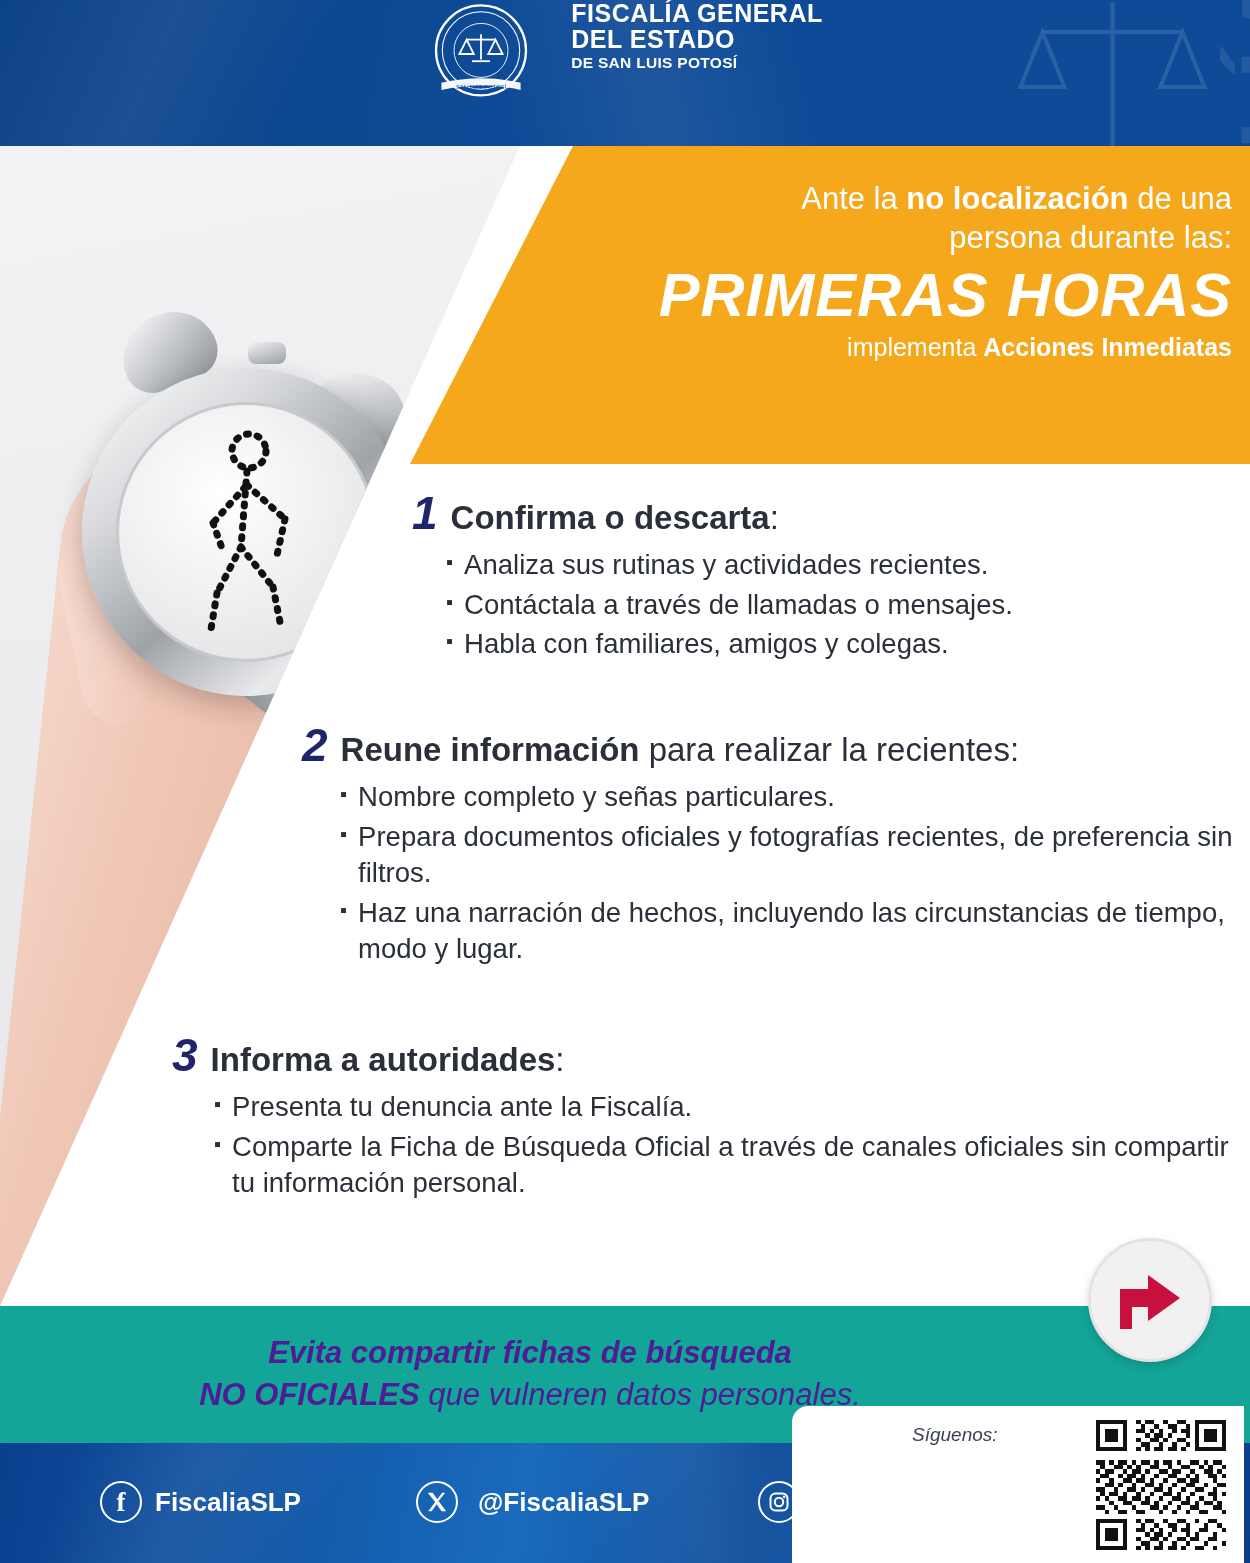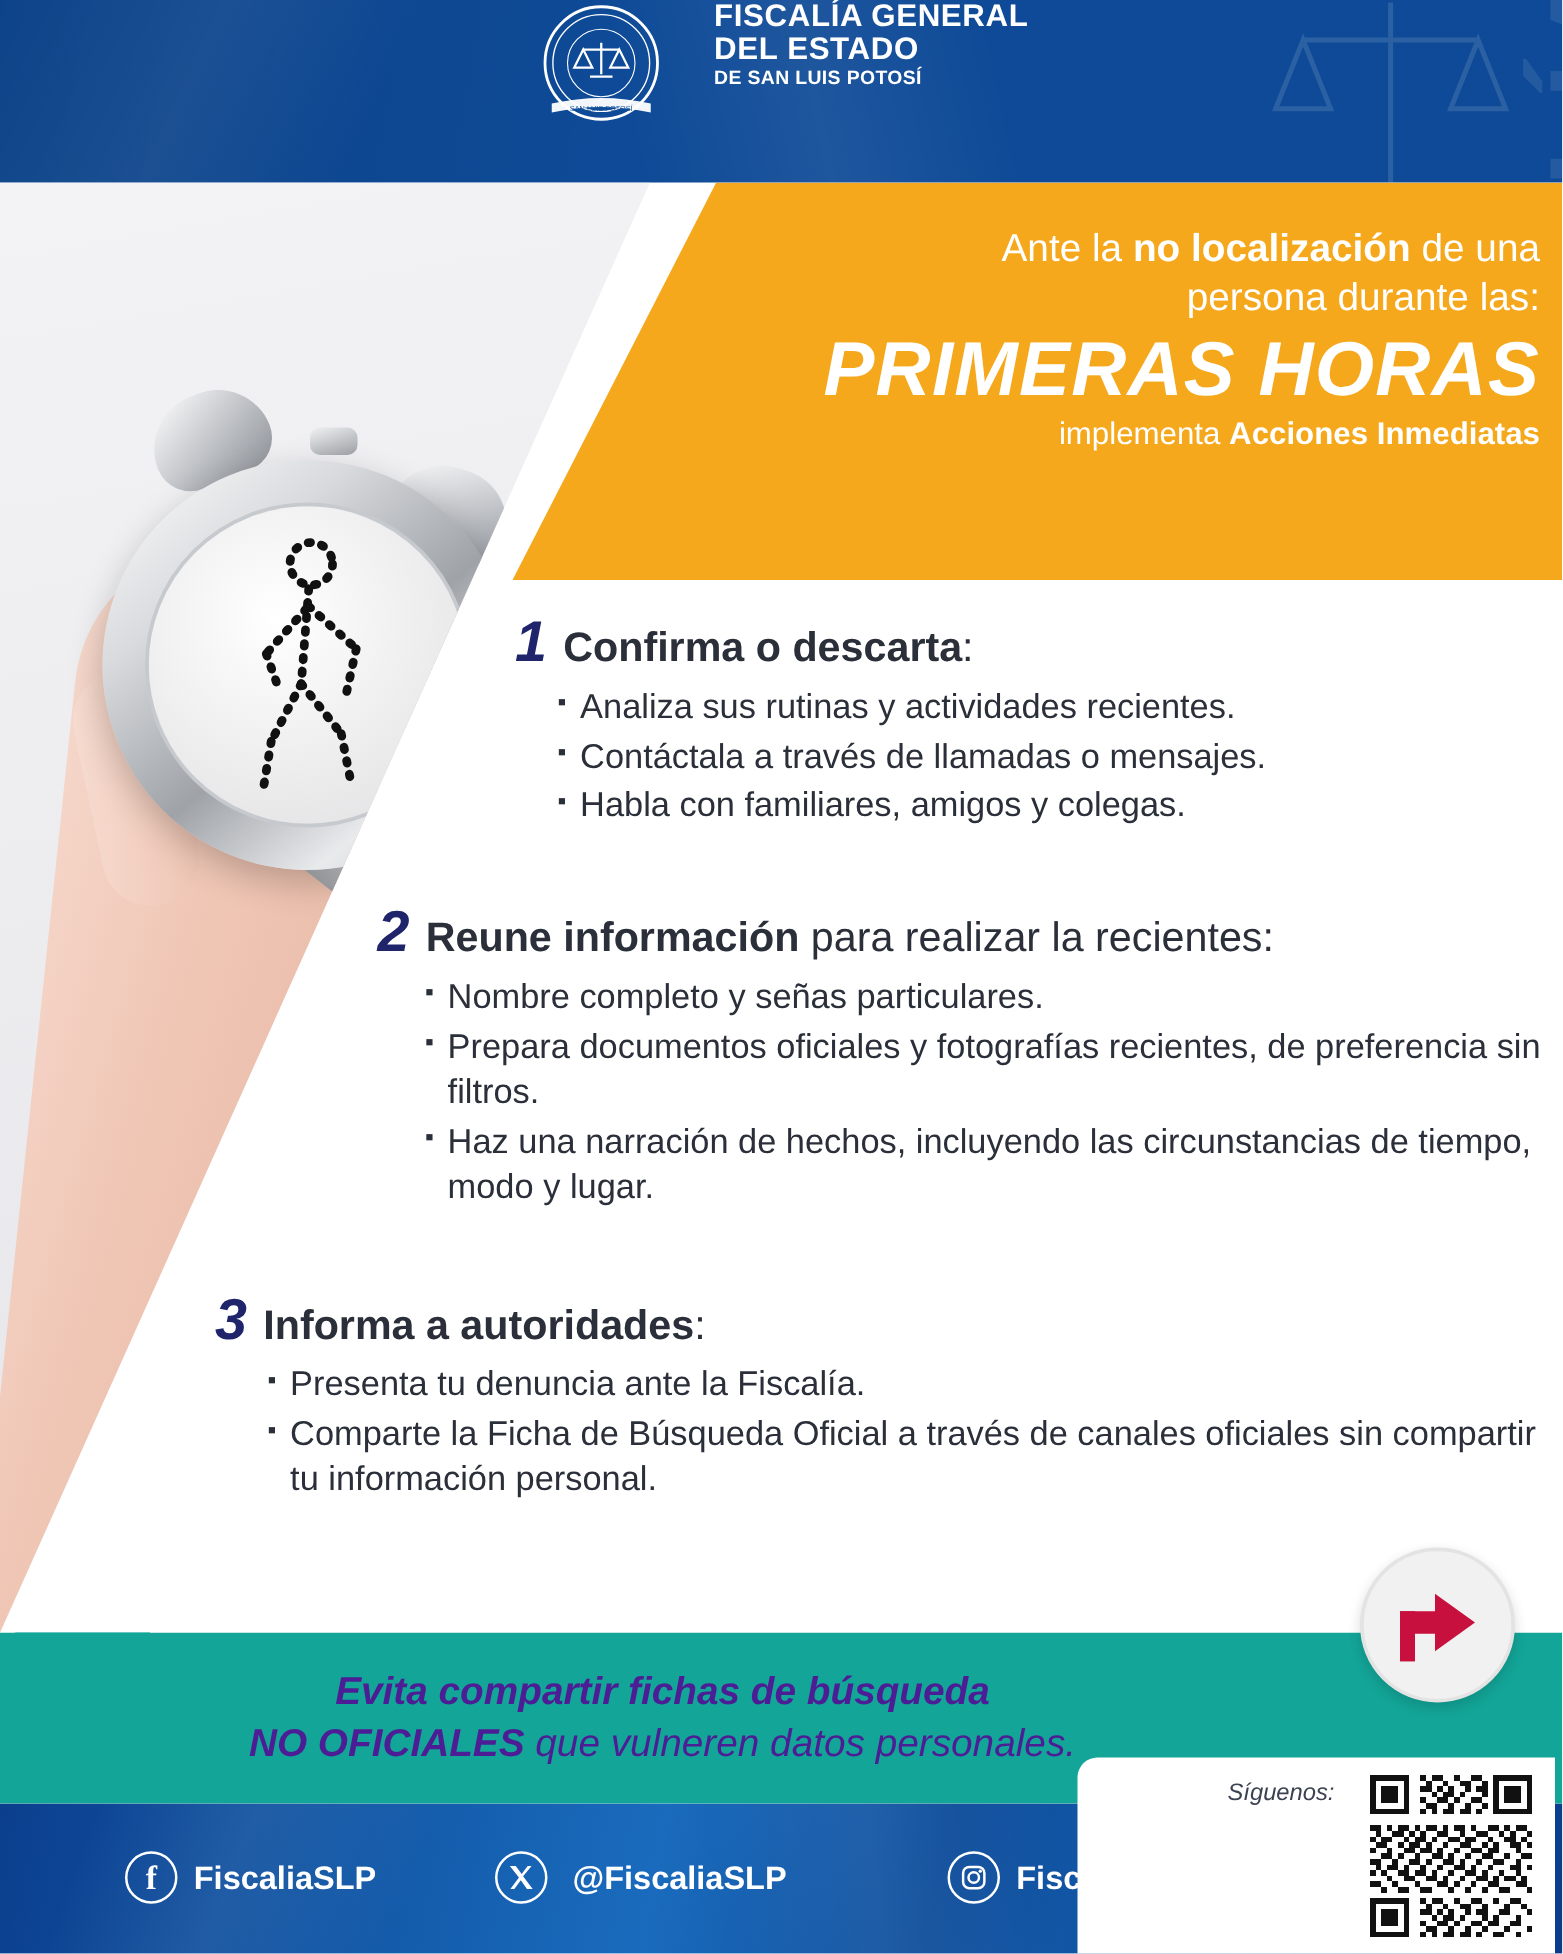--- a/index.html
+++ b/index.html
@@ -198,26 +198,26 @@
   .social {
     position: absolute; z-index: 3; display: flex; align-items: center; gap: 13px;
     color: #ffffff; font-size: 26px; font-weight: bold;
   }
   .social .circle {
     width: 42px; height: 42px; border-radius: 50%;
     border: 2.5px solid #ffffff; display: flex; align-items: center; justify-content: center;
     flex: none;
   }
   #soc-fb { left: 100px; top: 38px; }
-  #soc-x  { left: 396px; top: 38px; gap: 20px; }
+  #soc-x  { left: 416px; top: 38px; gap: 20px; }
   #soc-ig { left: 758px; top: 38px; }
 
   .follow-box {
     position: absolute; right: 6px; top: 1406px;
-    width: 382px; height: 157px;
+    width: 452px; height: 157px;
     background: #ffffff;
     border-radius: 16px 0 0 0;
     z-index: 5;
   }
   .follow-label {
     position: absolute; left: 120px; top: 18px;
     font-size: 19px; font-style: italic; color: #3b4250;
   }
   .qr { position: absolute; right: 18px; top: 14px; width: 130px; height: 130px; }
 

